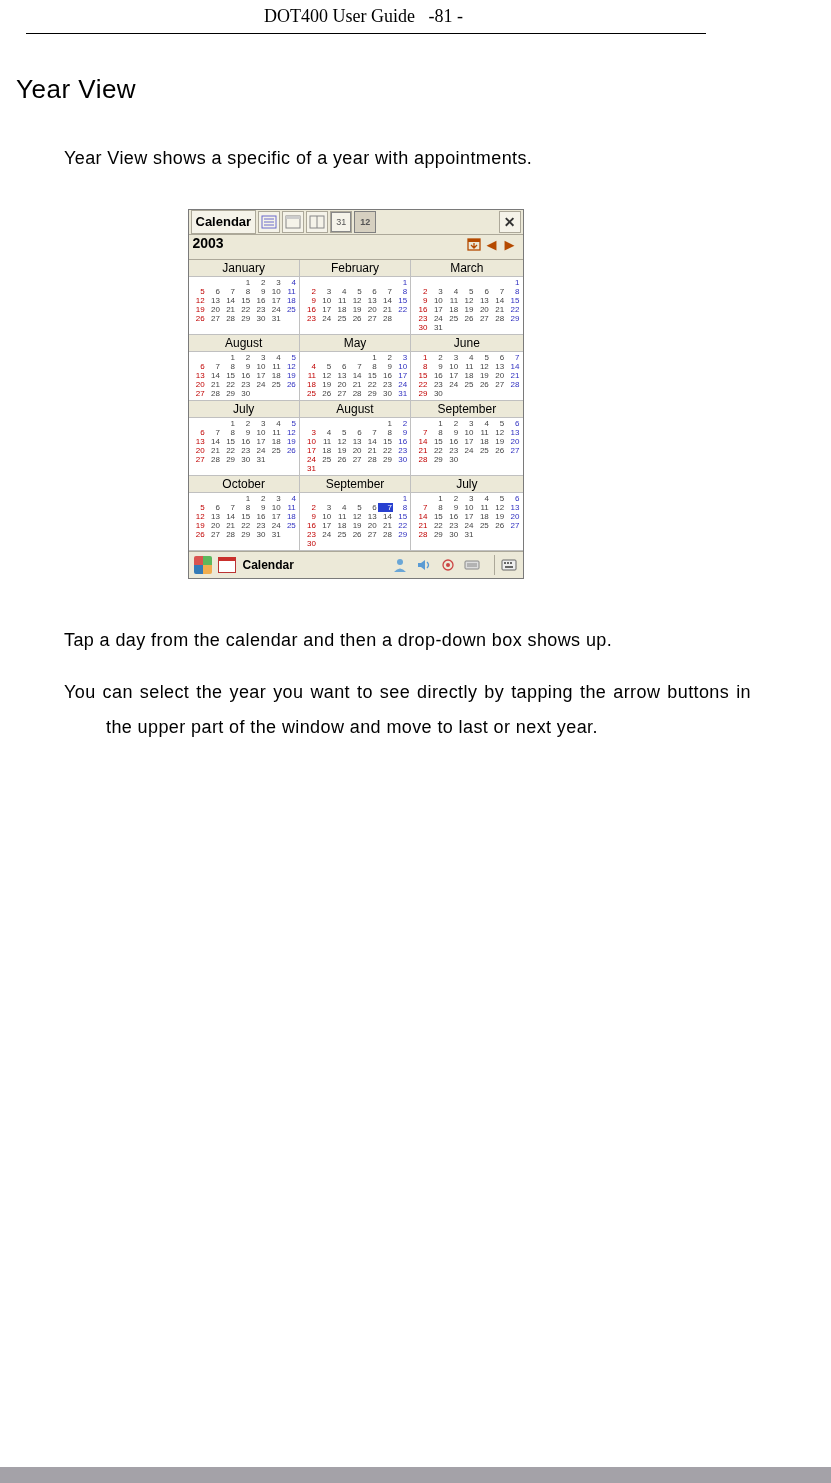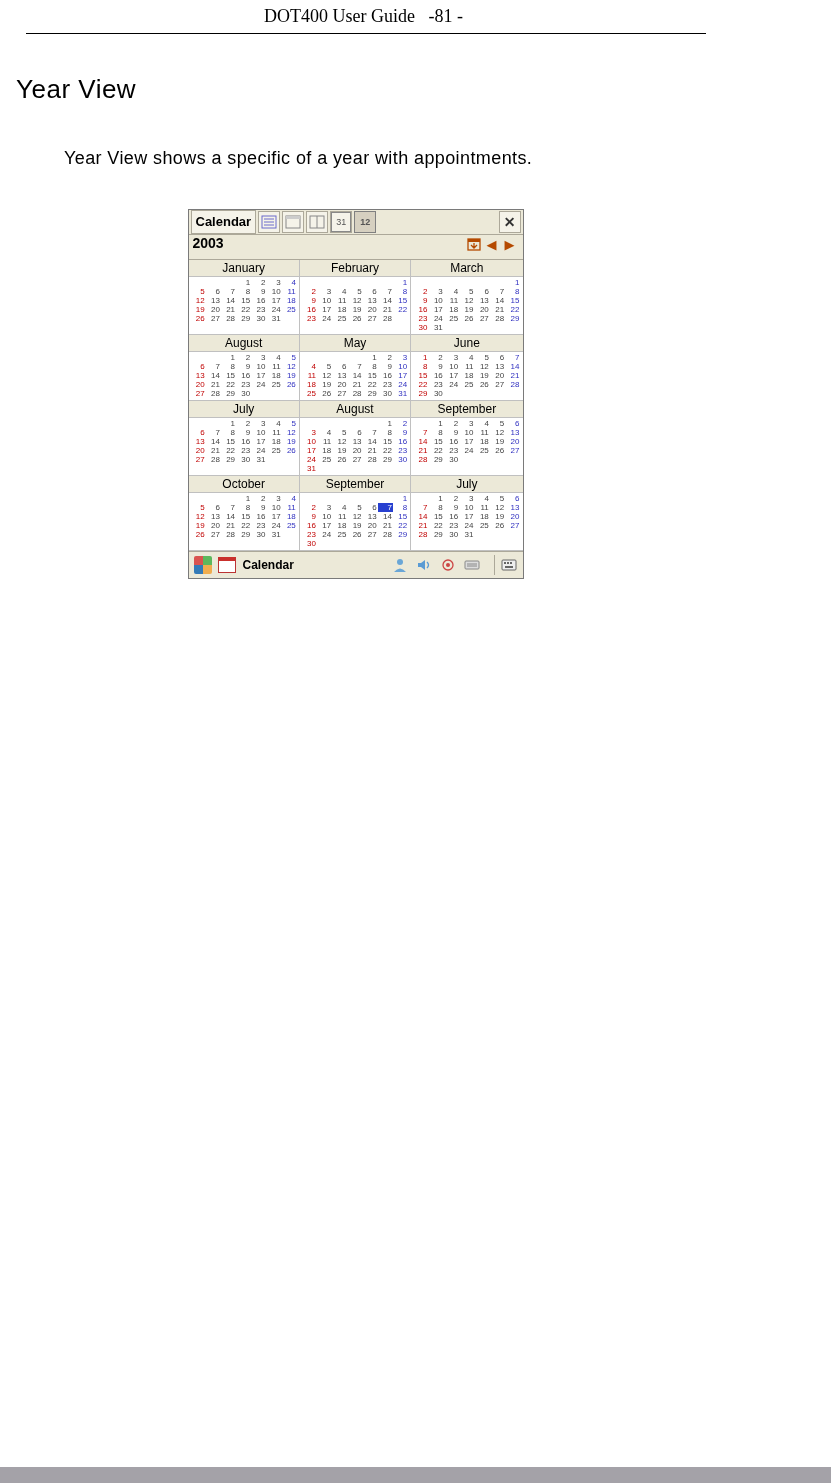--- a/index.html
+++ b/index.html
@@ -795,15 +795,19 @@
               <rect x="3" y="5" width="2" height="2" fill="#666"></rect>
               <rect x="6" y="5" width="2" height="2" fill="#666"></rect>
               <rect x="9" y="5" width="2" height="2" fill="#666"></rect>
               <rect x="4" y="9" width="8" height="2" fill="#666"></rect>
             </svg>
         </div>
       </div>
     </div>
   </div>
 
+  <div class="body-text">
+    <p class="hang justify">Tap a day from the calendar and then a drop-down box shows up.</p>
+    <p class="hang justify">You can select the year you want to see directly by tapping the arrow buttons in the upper part of the window and move to last or next year.</p>
+  </div>
 
   <div class="footer-block"></div>
 </div>
 
 </body></html>

